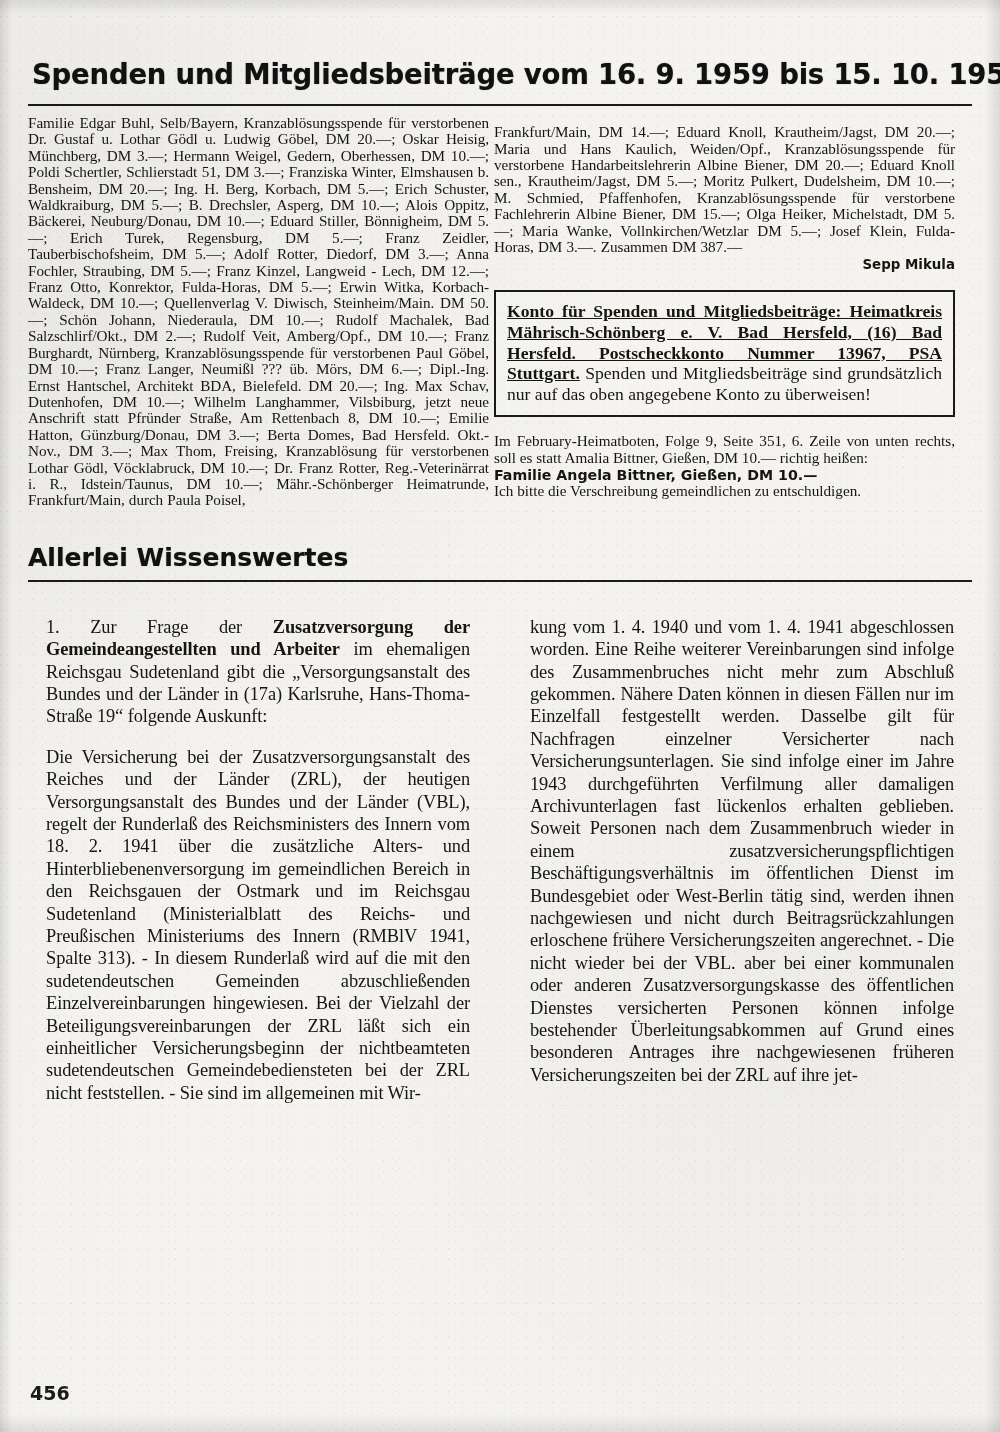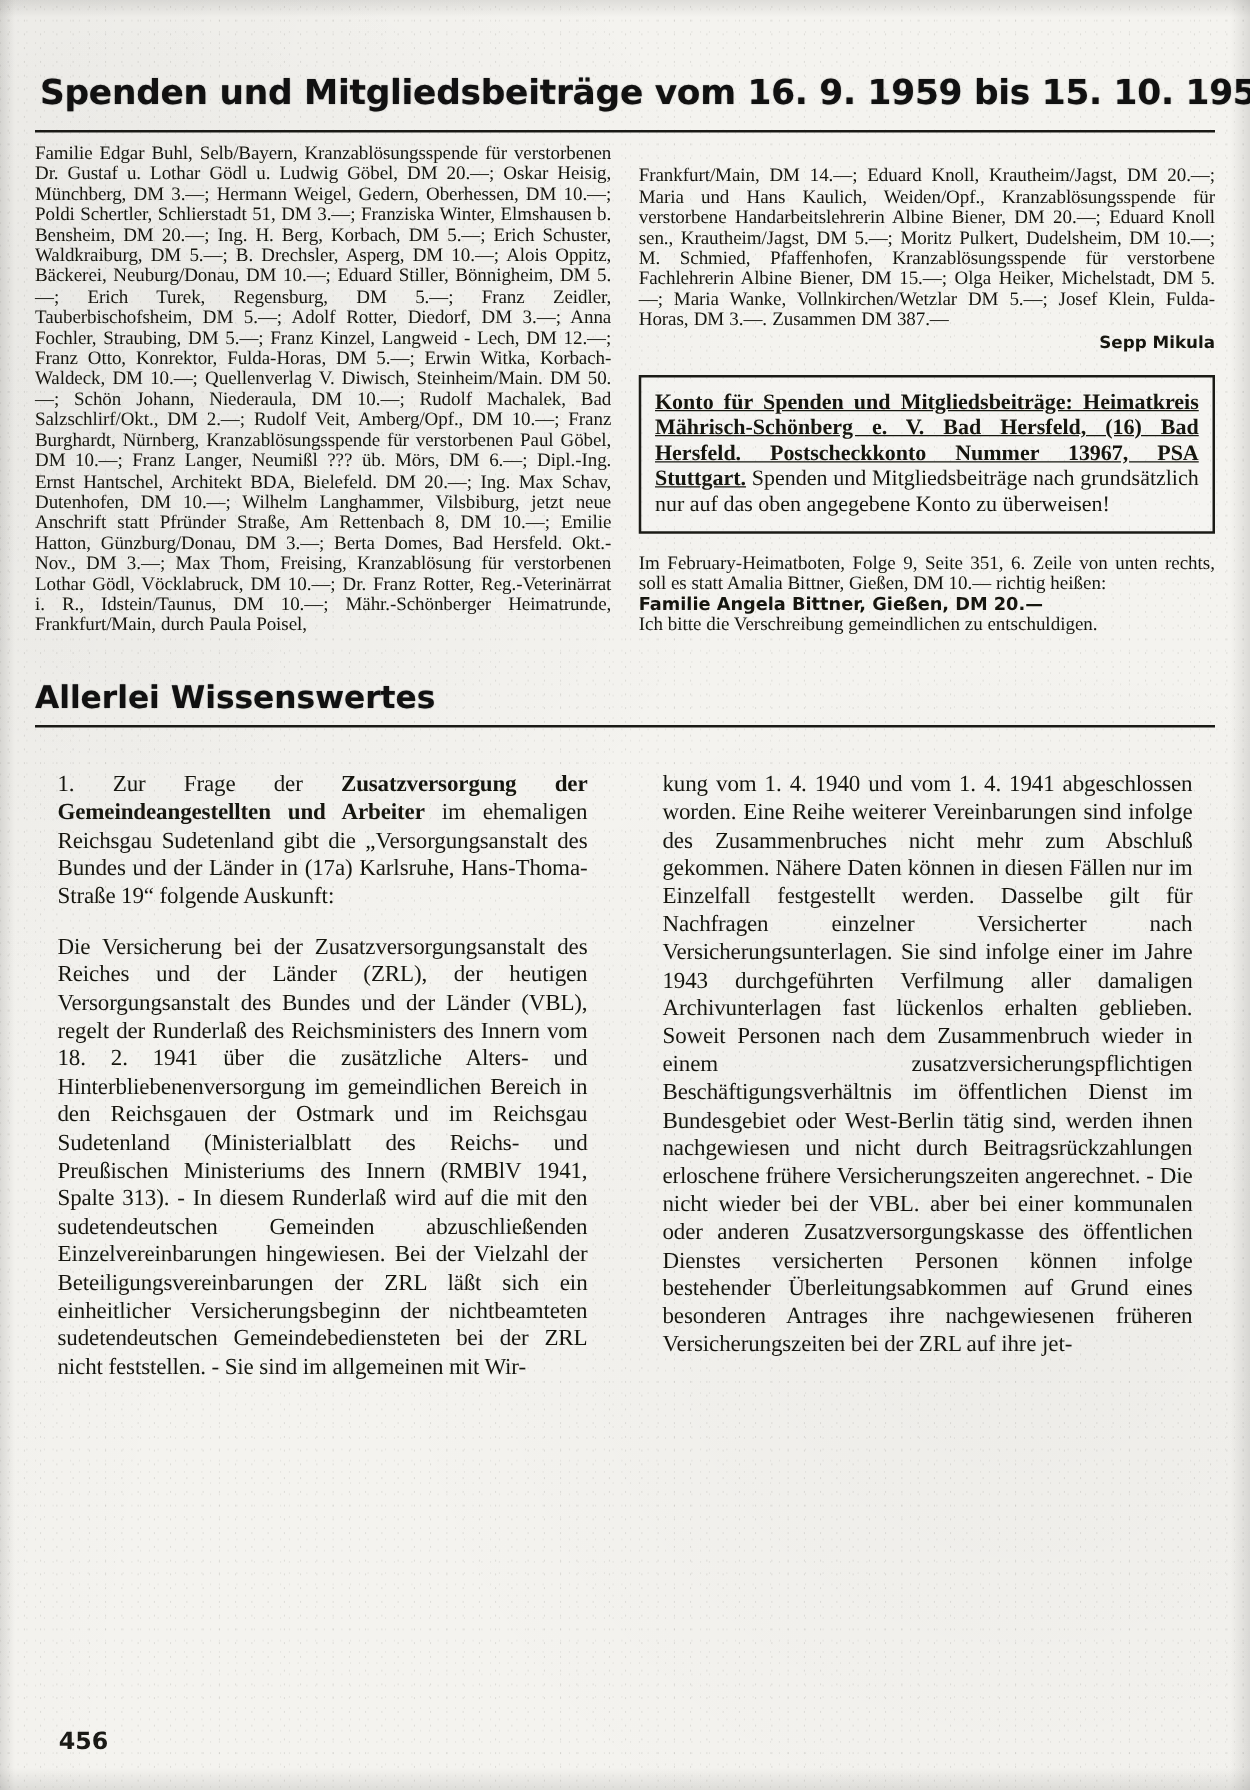--- a/index.html
+++ b/index.html
@@ -60,22 +60,22 @@
   }
   .headline-rule {
     height: 2px;
     background: #1a1a16;
     margin: 0 0 9px 0;
   }
 
   
   .cols {
     display: flex;
-    gap: 22px;
-    align-items: flex-end;
+    gap: 5px;
+    align-items: center;
   }
   .col {
     width: 461px;
   }
   .just {
     text-align: justify;
     font-size: 15.2px;
     line-height: 16.4px;
     letter-spacing: -0.05px;
     word-spacing: .4px;
@@ -148,21 +148,21 @@
     font-size: 18.4px;
     line-height: 22.4px;
     text-align: justify;
     letter-spacing: -0.1px;
   }
   .body-col p { margin: 18px; }
   .body-col b { font-weight: 700; }
 
   .pageno {
     position: absolute;
-    left: 47px;
+    left: 30px;
     bottom: 28px;
     font-family: "DejaVu Sans", sans-serif;
     font-weight: 700;
     font-size: 19px;
     color: #1a1a16;
   }
   .edge-l {
     position: absolute;
     left: 0; top: 0; bottom: 0; width: 12px;
     background: linear-gradient(to right, rgba(0,0,0,.10), rgba(0,0,0,0));
@@ -197,25 +197,25 @@
     <div class="cols">
       <div class="col">
         <div class="just">Familie Edgar Buhl, Selb/Bayern, Kranzablösungsspende für verstorbenen Dr. Gustaf u. Lothar Gödl u. Ludwig Göbel, DM 20.—; Oskar Heisig, Münchberg, DM 3.—; Hermann Weigel, Gedern, Oberhessen, DM 10.—; Poldi Schertler, Schlierstadt 51, DM 3.—; Franziska Winter, Elmshausen b. Bensheim, DM 20.—; Ing. H. Berg, Korbach, DM 5.—; Erich Schuster, Waldkraiburg, DM 5.—; B. Drechsler, Asperg, DM 10.—; Alois Oppitz, Bäckerei, Neuburg/Donau, DM 10.—; Eduard Stiller, Bönnigheim, DM 5.—; Erich Turek, Regensburg, DM 5.—; Franz Zeidler, Tauberbischofsheim, DM 5.—; Adolf Rotter, Diedorf, DM 3.—; Anna Fochler, Straubing, DM 5.—; Franz Kinzel, Langweid - Lech, DM 12.—; Franz Otto, Konrektor, Fulda-Horas, DM 5.—; Erwin Witka, Korbach-Waldeck, DM 10.—; Quellenverlag V. Diwisch, Steinheim/Main. DM 50.—; Schön Johann, Niederaula, DM 10.—; Rudolf Machalek, Bad Salzschlirf/Okt., DM 2.—; Rudolf Veit, Amberg/Opf., DM 10.—; Franz Burghardt, Nürnberg, Kranzablösungsspende für verstorbenen Paul Göbel, DM 10.—; Franz Langer, Neumißl ??? üb. Mörs, DM 6.—; Dipl.-Ing. Ernst Hantschel, Architekt BDA, Bielefeld. DM 20.—; Ing. Max Schav, Dutenhofen, DM 10.—; Wilhelm Langhammer, Vilsbiburg, jetzt neue Anschrift statt Pfründer Straße, Am Rettenbach 8, DM 10.—; Emilie Hatton, Günzburg/Donau, DM 3.—; Berta Domes, Bad Hersfeld. Okt.-Nov., DM 3.—; Max Thom, Freising, Kranzablösung für verstorbenen Lothar Gödl, Vöcklabruck, DM 10.—; Dr. Franz Rotter, Reg.-Veterinärrat i. R., Idstein/Taunus, DM 10.—; Mähr.-Schönberger Heimatrunde, Frankfurt/Main, durch Paula Poisel,</div>
       </div>
 
       <div class="col">
         <div class="just">Frankfurt/Main, DM 14.—; Eduard Knoll, Krautheim/Jagst, DM 20.—; Maria und Hans Kaulich, Weiden/Opf., Kranzablösungsspende für verstorbene Handarbeitslehrerin Albine Biener, DM 20.—; Eduard Knoll sen., Krautheim/Jagst, DM 5.—; Moritz Pulkert, Dudelsheim, DM 10.—; M. Schmied, Pfaffenhofen, Kranzablösungsspende für verstorbene Fachlehrerin Albine Biener, DM 15.—; Olga Heiker, Michelstadt, DM 5.—; Maria Wanke, Vollnkirchen/Wetzlar DM 5.—; Josef Klein, Fulda-Horas, DM 3.—. Zusammen DM 387.—</div>
         <div class="sig">Sepp Mikula</div>
 
         <div class="konto-box">
-          <div class="kline"><b>Konto für Spenden und Mitgliedsbeiträge: Heimatkreis Mährisch-Schönberg e. V. Bad Hersfeld, (16) Bad Hersfeld. Postscheckkonto Nummer 13967, PSA Stuttgart.</b><span> Spenden und Mitgliedsbeiträge nach grundsätzlich nur auf das oben angegebene Konto zu überweisen!</span></div>
+          <div class="kline"><b>Konto für Spenden und Mitgliedsbeiträge: Heimatkreis Mährisch-Schönberg e. V. Bad Hersfeld, (16) Bad Hersfeld. Postscheckkonto Nummer 13967, PSA Stuttgart.</b><span> Spenden und Mitgliedsbeiträge sind grundsätzlich nur auf das oben angegebene Konto zu überweisen!</span></div>
         </div>
 
         <div class="richt-body">Im February-Heimatboten, Folge 9, Seite 351, 6. Zeile von unten rechts, soll es statt Amalia Bittner, Gießen, DM 10.— richtig heißen:</div>
-        <div class="richt-bold">Familie Angela Bittner, Gießen, DM 20.—</div>
+        <div class="richt-bold">Familie Angela Bittner, Gießen, DM 10.—</div>
         <div class="richt-body">Ich bitte die Verschreibung gemeindlichen zu entschuldigen.</div>
       </div>
     </div>
 
     <h2 class="sec-head">Allerlei Wissenswertes</h2>
     <div class="sec-rule"></div>
 
     <div class="body-cols">
       <div class="body-col">
         <p><span>1. Zur Frage der </span><b>Zusatzversorgung der Gemeindeangestellten und Arbeiter</b><span> im ehemaligen Reichsgau Sudetenland gibt die „Versorgungsanstalt des Bundes und der Länder in (17a) Karlsruhe, Hans-Thoma-Straße 19“ folgende Auskunft:</span></p>

